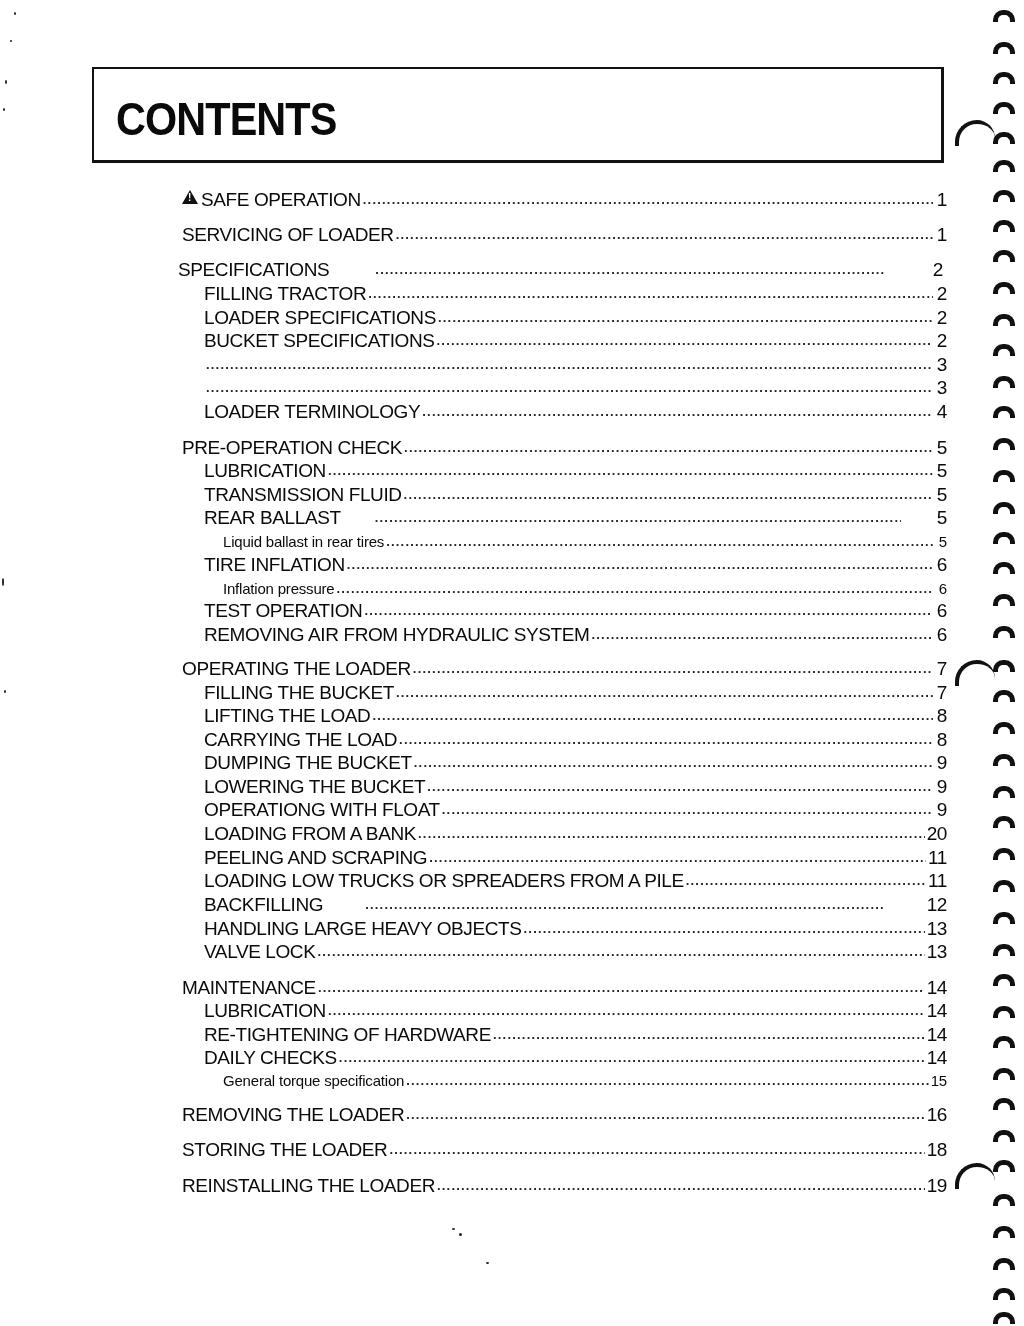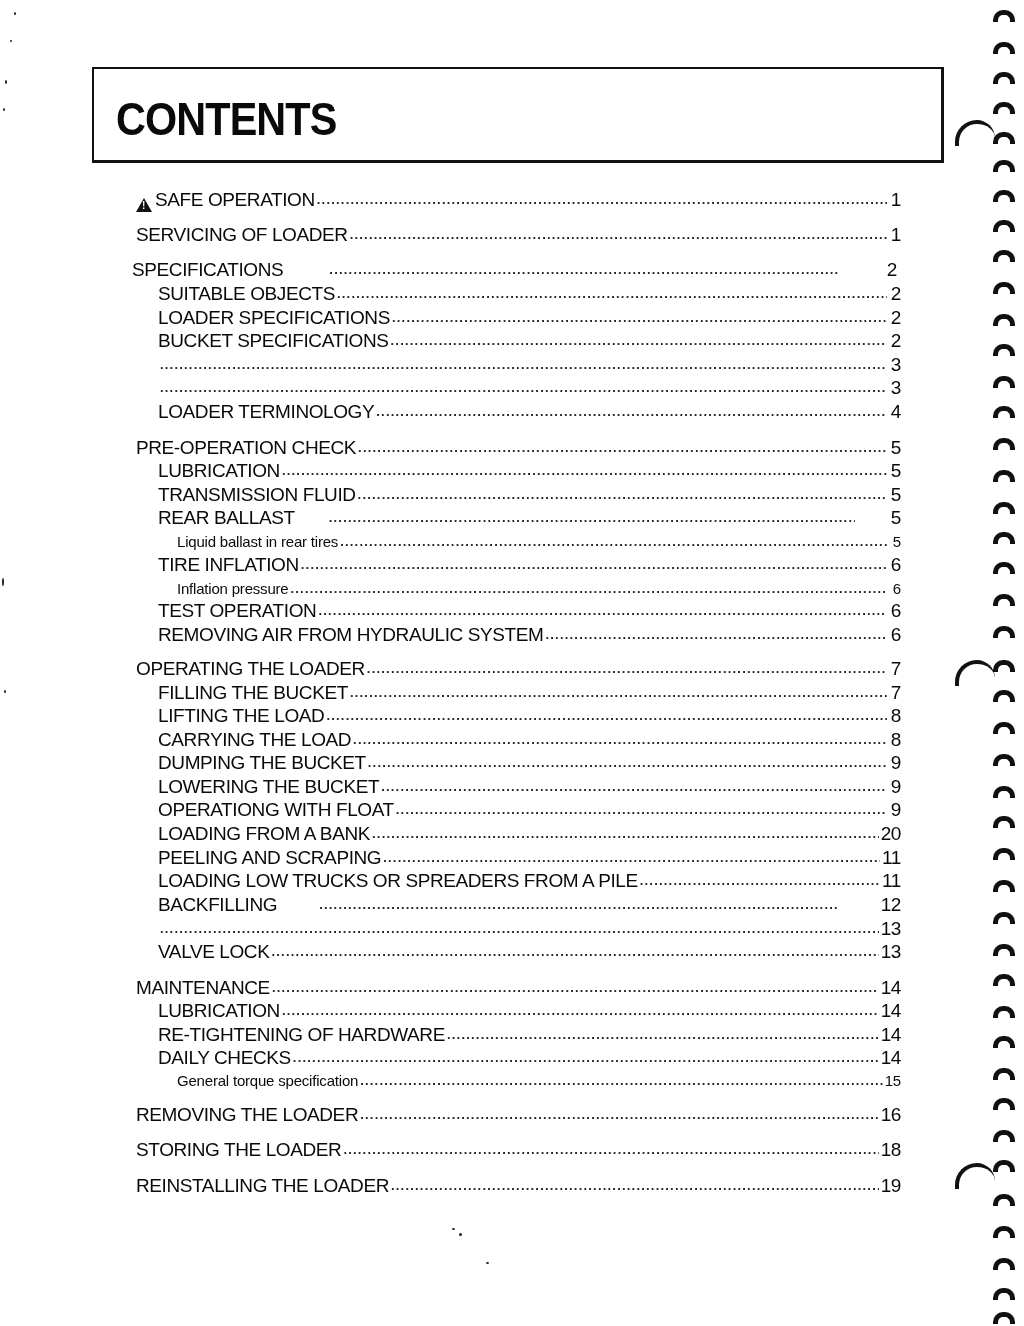--- a/index.html
+++ b/index.html
@@ -13,23 +13,24 @@
     border: 2px solid #111; box-sizing: border-box;
     border-right-width: 3px; border-bottom-width: 3px;
   }
   .title {
     position: absolute; left: 22px; top: 22px;
     font-size: 47px; font-weight: bold; letter-spacing: -1px;
     transform: scaleX(0.88); transform-origin: left top;
   }
   .toc { position: absolute; left: 0; top: 0; width: 1024px; height: 1326px; }
   .row {
-    position: absolute; display: flex; align-items: flex-end;
+    position: absolute; display: flex; align-items: flex-start;
     font-size: 19px; line-height: 22px; white-space: nowrap;
     letter-spacing: -0.4px;
+    margin-left: 46px;
   }
   .row.small { font-size: 15px; line-height: 18px; letter-spacing: -0.2px; }
   .row .label { flex: 0 0 auto; }
   .row .leader {
     flex: 1 1 auto; overflow: hidden; margin: 0 2px;
     font-size: 13px; letter-spacing: 1.2px; font-weight: bold; color: #222;
   }
   .row .leader::before {
     content: "................................................................................................................................................................................................................................................";
   }
@@ -74,21 +75,21 @@
       <span class="label"><span>SERVICING OF LOADER</span></span>
       <span class="leader"></span>
       <span class="page">1</span>
     </div>
     <div class="row" style="left: 132px; width: 765px; top: 259px; gap: 44px;">
       <span class="label"><span>SPECIFICATIONS</span></span>
       <span class="leader"></span>
       <span class="page">2</span>
     </div>
     <div class="row" style="left: 158px; width: 743px; top: 283px;">
-      <span class="label"><span>SUITABLE OBJECTS</span></span>
+      <span class="label"><span>FILLING TRACTOR</span></span>
       <span class="leader"></span>
       <span class="page">2</span>
     </div>
     <div class="row" style="left: 158px; width: 743px; top: 307px;">
       <span class="label"><span>LOADER SPECIFICATIONS</span></span>
       <span class="leader"></span>
       <span class="page">2</span>
     </div>
     <div class="row" style="left: 158px; width: 743px; top: 330px;">
       <span class="label"><span>BUCKET SPECIFICATIONS</span></span>
@@ -202,20 +203,21 @@
       <span class="label"><span>LOADING LOW TRUCKS OR SPREADERS FROM A PILE</span></span>
       <span class="leader"></span>
       <span class="page">11</span>
     </div>
     <div class="row" style="left: 158px; width: 743px; top: 894px; gap: 40px;">
       <span class="label"><span>BACKFILLING</span></span>
       <span class="leader"></span>
       <span class="page">12</span>
     </div>
     <div class="row" style="left: 158px; width: 743px; top: 918px;">
+      <span class="label"><span>HANDLING LARGE HEAVY OBJECTS</span></span>
       <span class="leader"></span>
       <span class="page">13</span>
     </div>
     <div class="row" style="left: 158px; width: 743px; top: 941px;">
       <span class="label"><span>VALVE LOCK</span></span>
       <span class="leader"></span>
       <span class="page">13</span>
     </div>
     <div class="row" style="left: 136px; width: 765px; top: 977px;">
       <span class="label"><span>MAINTENANCE</span></span>

